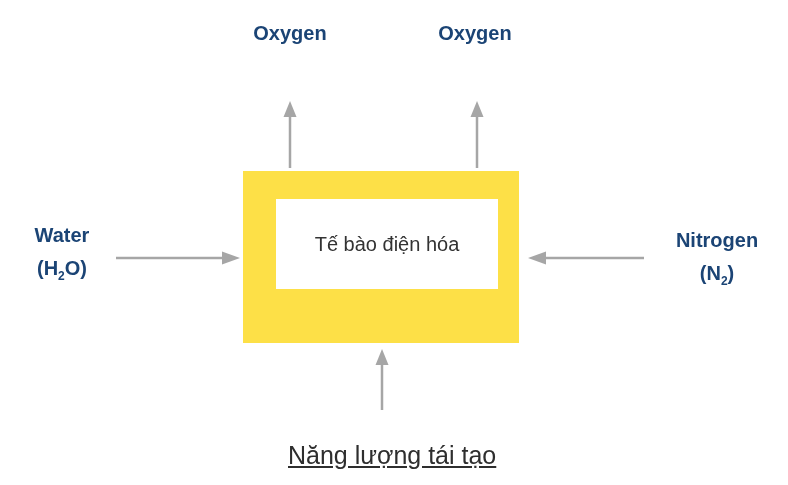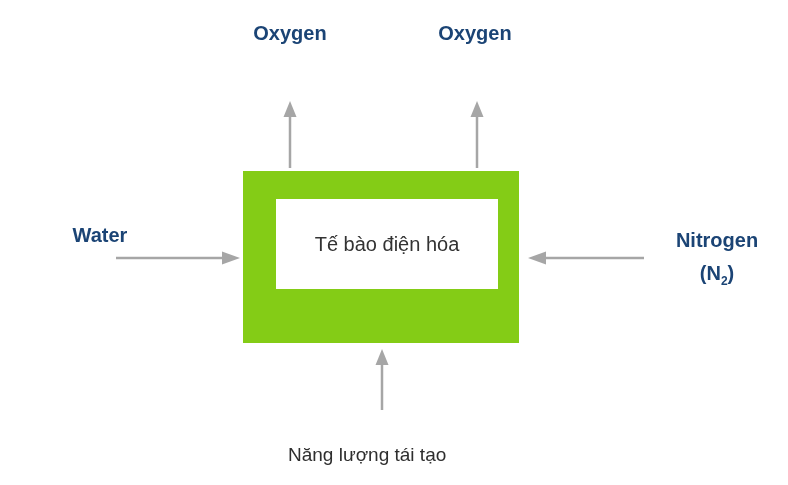--- a/index.html
+++ b/index.html
@@ -23,52 +23,53 @@
   .gas-label sub {
     font-size: 60%;
     line-height: 0;
   }
   .cell-box {
     position: absolute;
     left: 243px;
     top: 171px;
     width: 276px;
     height: 172px;
-    background: #84cc16;
+    background: #fde047;
   }
   .cell-inner {
     position: absolute;
     left: 33px;
     top: 28px;
     width: 222px;
     height: 90px;
     background: #ffffff;
     display: flex;
     align-items: center;
     justify-content: center;
     font-size: 20px;
     color: #333333;
   }
   .energy-label {
     position: absolute;
     left: 288px;
     top: 442px;
     width: 200px;
-    text-align: left;
-    font-size: 19px;
+    text-align: right;
+    font-size: 25px;
     line-height: 26px;
     color: #2e2e2e;
     white-space: nowrap;
+    text-decoration: underline;
   }
   .arrow { position: absolute; display: block; }
   .arrow line { stroke: #a6a6a6; stroke-width: 2.5; }
   .arrow polygon { fill: #a6a6a6; }
   #oxygen-label   { left: 190px; top: 17px;  width: 200px; }
   #ammonia-label  { left: 375px; top: 17px;  width: 200px; }
-  #water-label    { left: 0px;   top: 219px; width: 124px; padding-left: 38px; }
+  #water-label    { left: 0px;   top: 219px; width: 124px; }
   #nitrogen-label { left: 617px; top: 224px; width: 200px; }
   #oxygen-arrow   { left: 281px; top: 101px; }
   #ammonia-arrow  { left: 468px; top: 101px; }
   #water-arrow    { left: 116px; top: 249px; }
   #nitrogen-arrow { left: 528px; top: 249px; }
   #energy-arrow   { left: 373px; top: 349px; }
 </style>
 </head>
 <body>
 
@@ -77,20 +78,21 @@
   <div class="gas-label" id="oxygen-label">
     <div>Oxygen</div>
   </div>
 
   <div class="gas-label" id="ammonia-label">
     <div>Oxygen</div>
   </div>
 
   <div class="gas-label" id="water-label">
     <div>Water</div>
+    <div><span>(H</span><sub>2</sub><span>O)</span></div>
   </div>
 
   <div class="gas-label" id="nitrogen-label">
     <div>Nitrogen</div>
     <div><span>(N</span><sub>2</sub><span>)</span></div>
   </div>
 
   <div class="cell-box">
     <div class="cell-inner">Tế bào điện hóa</div>
   </div>

